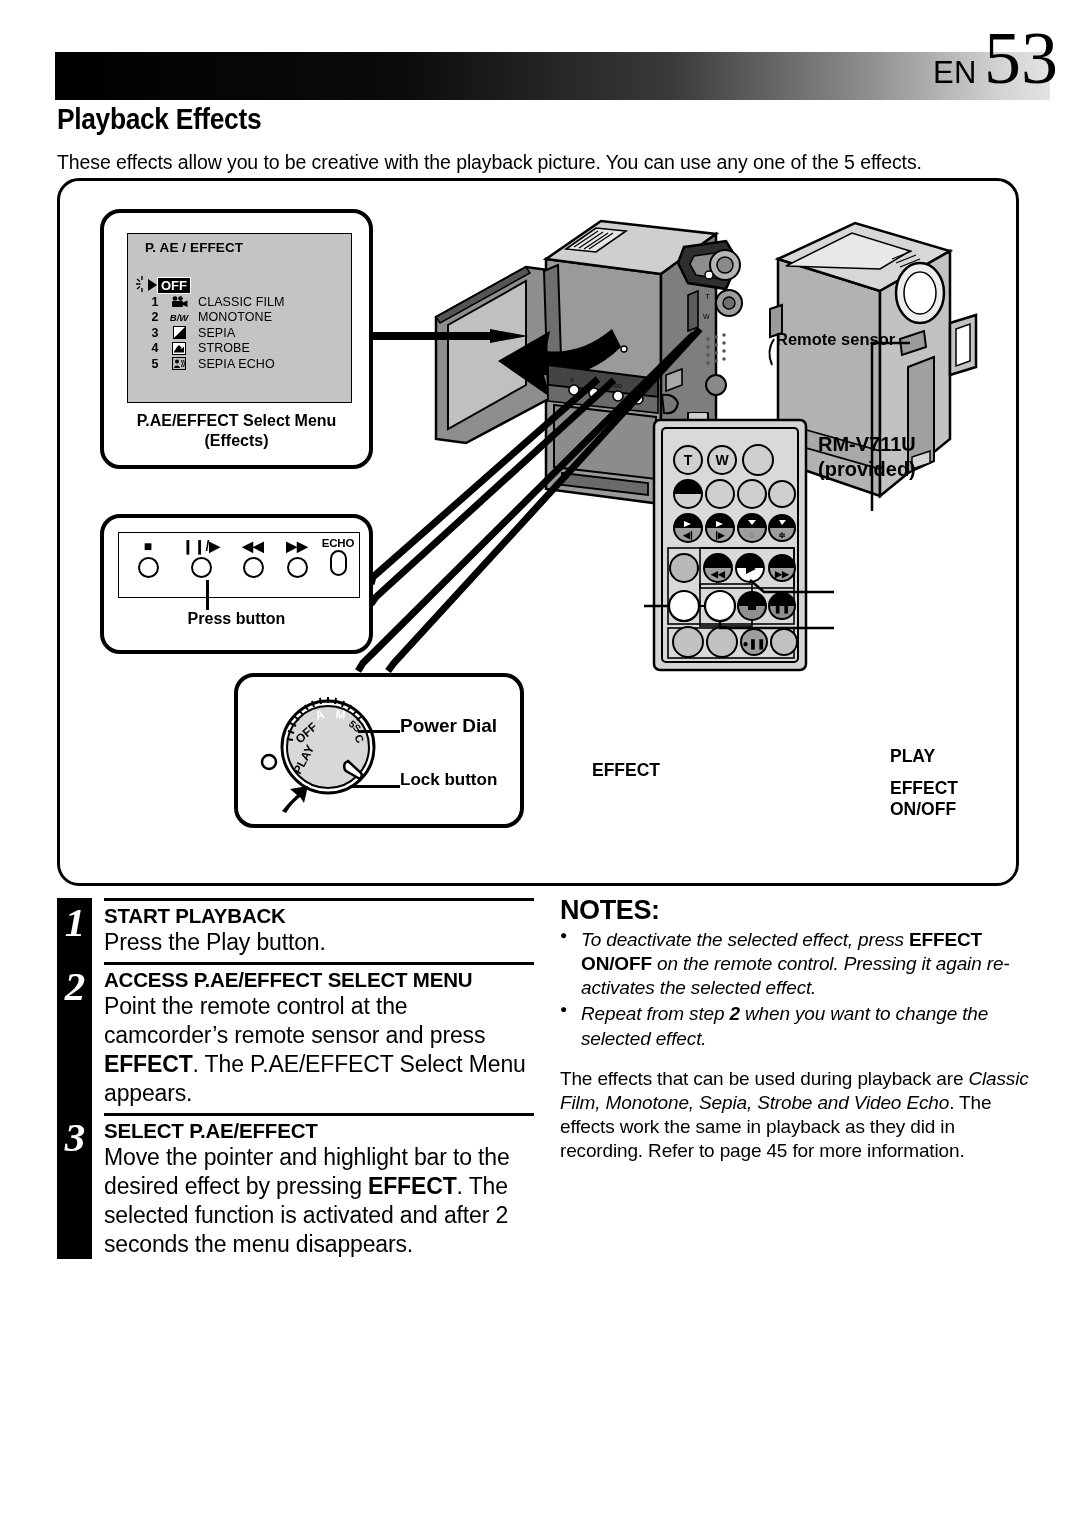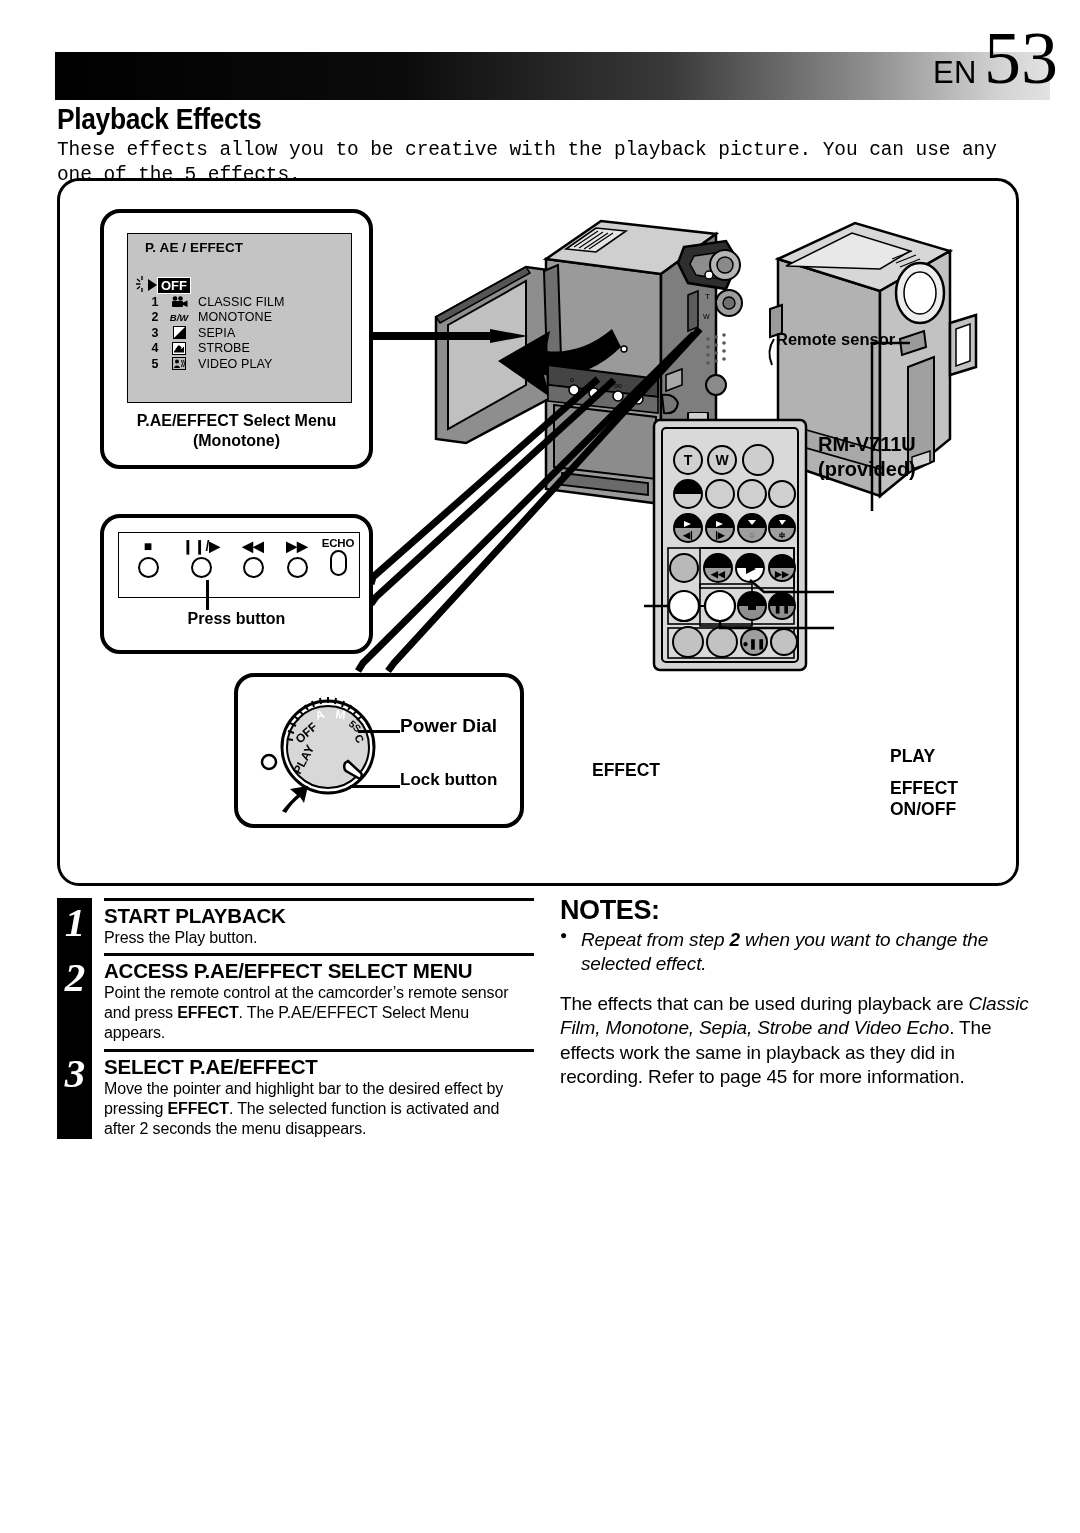--- a/index.html
+++ b/index.html
@@ -28,22 +28,22 @@
     font-size:74px; font-weight:400; line-height:.78; color:#000;
   }
 
   
   #doc-title {
     position:absolute; left:57px; top:102px;
     font-size:30px; font-weight:bold; letter-spacing:-.4px;
     transform:scaleX(.88); transform-origin:left center;
   }
   #doc-intro {
-    position:absolute; left:57px; top:138px; width:960px;
-    font-size:19.5px; line-height:1.3; letter-spacing:-.1px;font-family:Liberation Mono, monospace;
+    position:absolute; left:57px; top:150px; width:960px;
+    font-size:19.5px; line-height:1.3; letter-spacing:-.1px;
   }
 
   
   #illustration-frame {
     position:absolute; left:57px; top:178px; width:962px; height:708px;
     border:3.5px solid #000; border-radius:22px; background:#fff;
   }
 
   .callout-box {
     position:absolute; border:4px solid #000; border-radius:20px;
@@ -141,21 +141,21 @@
   .step { position:relative; padding-left:47px; min-height:10px; }
   .step-rule { height:3px; background:#000; margin-left:0px; }
   .step-num {
     position:absolute; left:0px; width:36px; text-align:center;
     color:#fff; font-family:"Liberation Serif", serif;
     font-size:41px; font-weight:bold; font-style:italic; line-height:1;
   }
   .step-head {
     font-size:20.5px; font-weight:bold; letter-spacing:-.2px; padding-top:3px;
   }
-  .step-body { font-size:16px; line-height:1.26; letter-spacing:-.15px; }
+  .step-body { font-size:23px; line-height:1.26; letter-spacing:-.15px; }
   .step-body b { font-weight:bold; }
 
   
   #notes { position:absolute; left:560px; top:895px; width:470px; }
   #notes-title { font-size:27px; font-weight:bold; letter-spacing:-.4px; }
   .note-item {
     position:relative; padding-left:21px; font-style:italic;
     font-size:19px; line-height:1.27; margin-top:2px; letter-spacing:-.15px;
   }
   .note-item::before {
@@ -254,28 +254,28 @@
         <div class="menu-row">
           <span class="menu-num">5</span>
           <span class="menu-ico">
             <svg width="14" height="13" viewBox="0 0 14 13">
                 <rect x="0.5" y="0.5" width="13" height="12" fill="#bbb" stroke="#000"></rect>
                 <circle cx="5" cy="4.5" r="2" fill="#000"></circle>
                 <path d="M2 11 C2.5 7.5 7.5 7.5 8 11 Z" fill="#000"></path>
                 <path d="M9.5 3 Q11.5 6.5 9.5 10 M11.5 3 Q13.5 6.5 11.5 10" stroke="#000" stroke-width="1" fill="none"></path>
               </svg>
           </span>
-          <span class="menu-lbl">VIDEO PLAY</span>
+          <span class="menu-lbl">SEPIA ECHO</span>
         </div>
 
       </div>
     </div>
     <div id="menu-caption">
       <div>P.AE/EFFECT Select Menu</div>
-      <div>(Monotone)</div>
+      <div>(Effects)</div>
     </div>
   </div>
 
   <div class="callout-box" id="play-callout">
     <div id="btn-strip">
       <div class="btn-cell" style="left:12px; top:6px; width:34px;">
         <div class="btn-glyph">■</div>
         <div class="btn-circle"></div>
       </div>
       <div class="btn-cell" style="left:60px; top:6px; width:44px;">
@@ -566,17 +566,18 @@
     <div class="step-rule"></div>
     <div class="step-num" style="top:4px;">3</div>
     <div class="step-head">SELECT P.AE/EFFECT</div>
     <div class="step-body"><span>Move the pointer and highlight bar to the desired effect by pressing </span><b>EFFECT</b><span>. The selected function is activated and after 2 seconds the menu disappears.</span></div>
   </div>
 </div>
 
 <div id="notes">
   <div id="notes-title">NOTES:</div>
 
+  <div class="note-item"><span>To deactivate the selected effect, press </span><b>EFFECT ON/OFF</b><span> on the remote control. Pressing it again re-activates the selected effect.</span></div>
 
   <div class="note-item"><span>Repeat from step </span><b class="it">2</b><span> when you want to change the selected effect.</span></div>
 
   <div id="notes-para"><span>The effects that can be used during playback are </span><i>Classic Film, Monotone, Sepia, Strobe and Video Echo</i><span>. The effects work the same in playback as they did in recording. Refer to page 45 for more information.</span></div>
 </div>
 
 </body></html>

